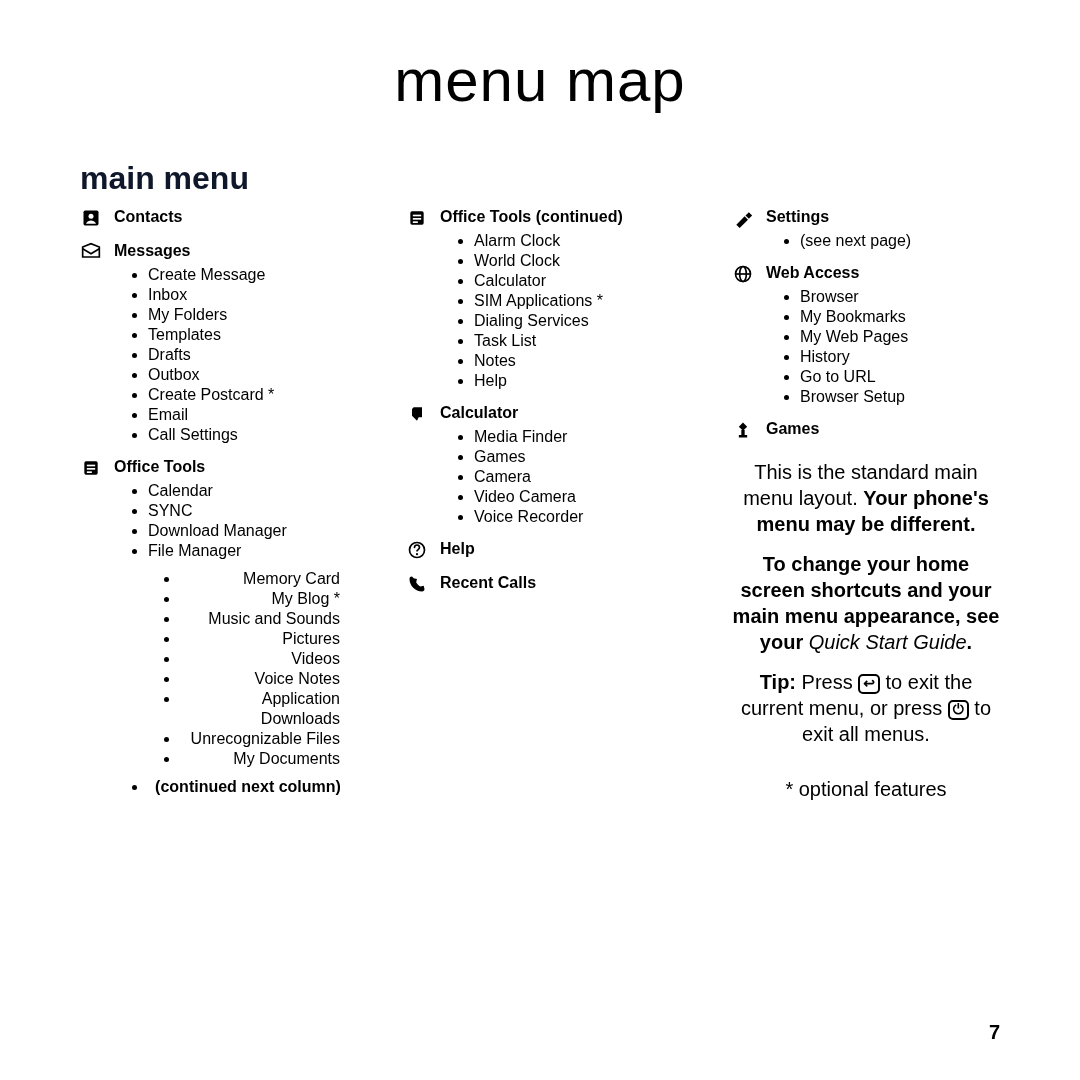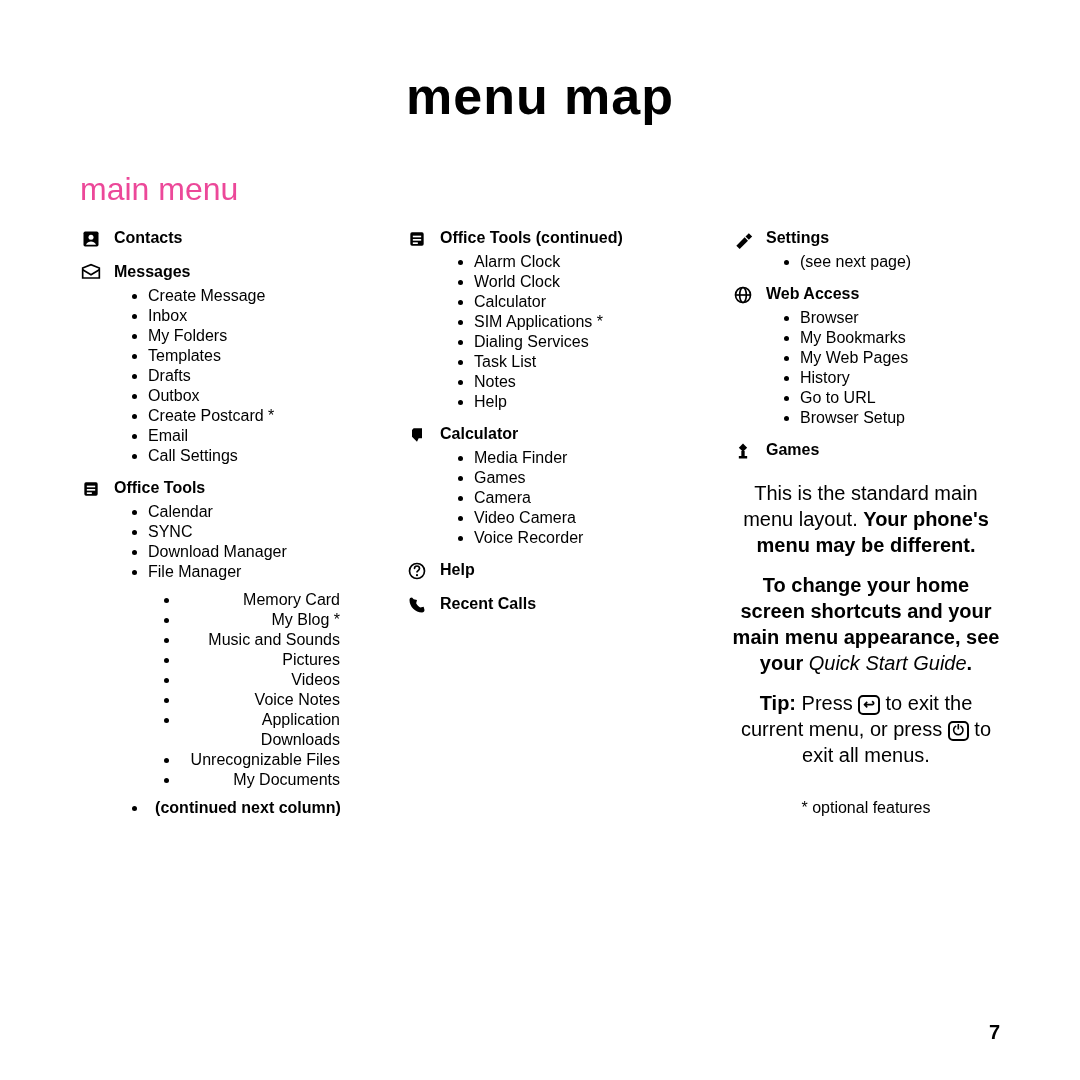--- a/index.html
+++ b/index.html
@@ -13,30 +13,30 @@
   }
   .page {
     padding: 40px 80px 0 80px;
     box-sizing: border-box;
     position: relative;
     width: 100%;
     height: 100%;
   }
   .title {
     text-align: center;
-    font-size: 52px;
+    font-size: 60px;
+    font-weight: 400;
+    letter-spacing: 1px;
+    margin: 6px 0 45px 0;
+  }
+  .section-title {
+    color: #0f172a;
+    font-size: 32px;
     font-weight: 700;
-    letter-spacing: 1px;
-    margin: 26px 0 45px 0;
-  }
-  .section-title {
-    color: #ec4899;
-    font-size: 32px;
-    font-weight: 400;
-    margin: 0 0 20px 0;
+    margin: 0 0 10px 0;
   }
   .cols {
     display: flex;
     gap: 58px;
   }
   .col { flex: 1; font-size: 16px; line-height: 1.25; }
   .block { margin-bottom: 12px; }
   .row { display: flex; align-items: flex-start; }
   .icon {
     width: 22px; height: 22px;
@@ -55,21 +55,21 @@
   }
   ul.bul li { margin: 0; padding: 0; }
   ul.sub {
     list-style: disc;
     margin: 8px;
     padding-left: 24px;
     text-align: right;
   }
   ul.bul li.bold { font-weight: 700; text-align: center; }
   .note-block p { margin: 0 0 14px 0; font-size: 20px; line-height: 1.3; }
-  .optional { font-size: 16px; margin-top: 30px; }
+  .optional { font-size: 20px; margin-top: 30px; }
   .page-num {
     position: absolute;
     bottom: 36px;
     right: 80px;
     font-weight: 700;
     font-size: 20px;
   }
   .keyicon {
     display: inline-block;
     border: 2px solid #000;

